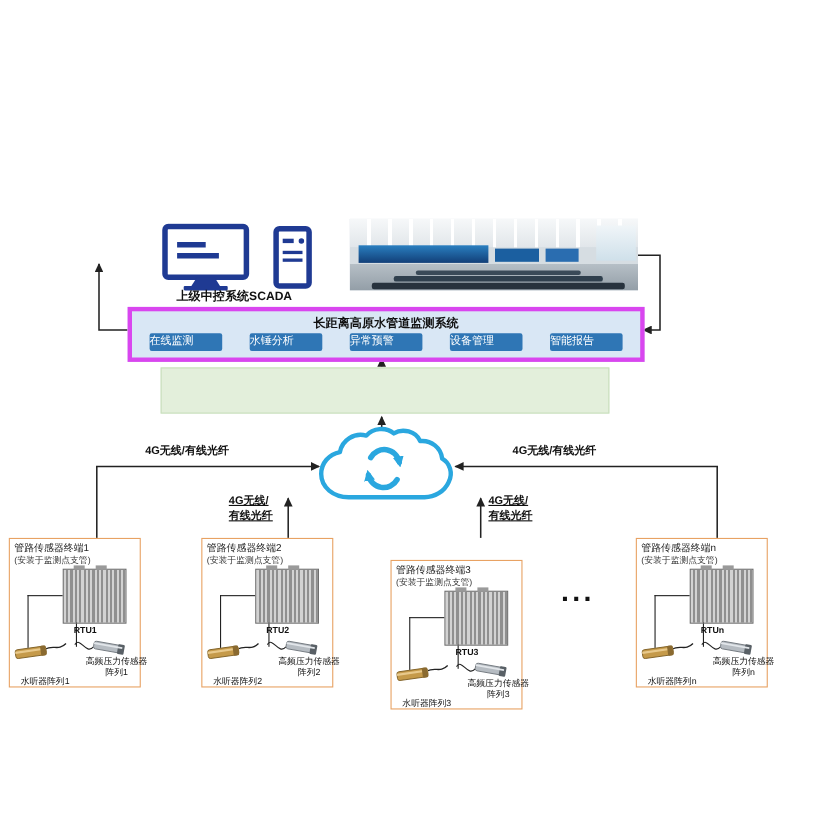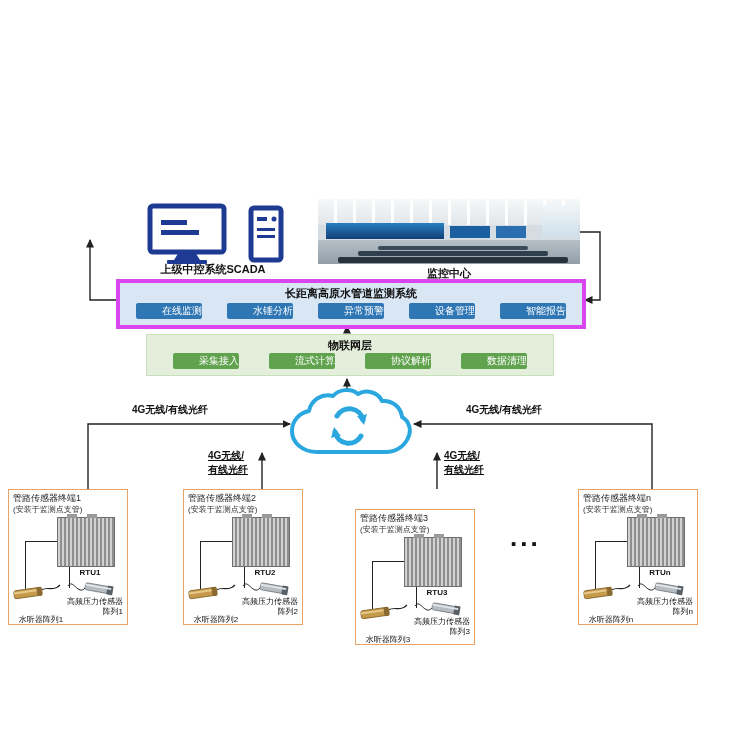--- a/index.html
+++ b/index.html
@@ -31,21 +31,21 @@
   
   .sys-box{position:absolute;left:116px;top:279px;width:462px;height:42px;
            background:#d9e7f5;border:4px solid #d946ef;}
   .iot-box{position:absolute;left:146px;top:334px;width:406px;height:40px;
            background:#e3efdb;border:1px solid #c8dfbc;}
   .box-title{position:absolute;left:0;top:3px;width:100%;text-align:center;
              font-size:11px;font-weight:bold;color:#111;}
   .btn-row{position:absolute;display:flex;justify-content:space-between;}
   .sys-row{left:16px;right:16px;top:20px;}
   .iot-row{left:26px;right:26px;top:18px;}
-  .btn{width:66px;height:16px;line-height:16px;text-align:right;color:#fff;
+  .btn{width:66px;height:16px;line-height:16px;text-align:left;color:#fff;
        font-size:10px;border-radius:2px;}
   .sys-row .btn{background:#2f76b5;}
   .iot-row .btn{background:#61a24e;}
 
   
   .cloud{position:absolute;left:287px;top:386px;}
 
   
   .link-label{position:absolute;font-size:10px;font-weight:bold;color:#111;}
   .lbl-left{left:132px;top:403px;}
@@ -62,26 +62,26 @@
   .t-title{margin:3px 0 0 4px;font-size:9px;font-weight:normal;line-height:1.25;color:#222;}
   .t-sub{margin:0 0 0 4px;font-size:8px;color:#333;}
   .t-line{position:absolute;background:#222;}
   .t-lh{left:16px;top:51px;width:32px;height:1px;}
   .t-lv1{left:16px;top:51px;width:1px;height:48px;}
   .t-lv2{left:60px;top:75px;width:1px;height:23px;}
   .t-rtu{position:absolute;left:48px;top:27px;width:56px;height:48px;border:1px solid #6e6e6e;
          background:repeating-linear-gradient(90deg,#d2d2d2 0 2px,#8f8f8f 2px 4px);}
   .t-rtu::before{content:"";position:absolute;top:-4px;left:9px;width:10px;height:4px;
                  background:#9a9a9a;box-shadow:20px 0 #9a9a9a;}
-  .t-rtu-label{position:absolute;left:58px;top:78px;width:46px;text-align:center;
+  .t-rtu-label{position:absolute;left:58px;top:78px;width:46px;
                font-size:8px;font-weight:bold;}
   .t-hydro{position:absolute;left:2px;top:88px;}
   .t-press{position:absolute;left:56px;top:86px;}
   .t-hydro-label{position:absolute;left:0;top:124px;width:64px;text-align:center;font-size:8px;}
-  .t-press-label{position:absolute;left:58px;top:107px;width:56px;text-align:right;
+  .t-press-label{position:absolute;left:69px;top:107px;width:56px;text-align:center;
                  font-size:8px;line-height:1.25;}
 </style>
 </head>
 <body>
 
 <div class="canvas">
 
   <svg class="connectors" width="750" height="750" viewBox="0 0 750 750">
     <defs>
       <marker id="ah" markerWidth="9" markerHeight="8" refX="7.5" refY="4" orient="auto" markerUnits="userSpaceOnUse">
@@ -121,41 +121,33 @@
     <div class="ph ph-wall"></div>
     <div class="ph ph-screen-main"></div>
     <div class="ph ph-screen-2"></div>
     <div class="ph ph-screen-3"></div>
     <div class="ph ph-window"></div>
     <div class="ph ph-floor"></div>
     <div class="ph ph-desk1"></div>
     <div class="ph ph-desk2"></div>
     <div class="ph ph-desk3"></div>
   </div>
-  <div class="photo-label">监控中心</div>
 
   <div class="sys-box">
     <div class="box-title">长距离高原水管道监测系统</div>
     <div class="btn-row sys-row">
       <span class="btn">在线监测</span>
       <span class="btn">水锤分析</span>
       <span class="btn">异常预警</span>
       <span class="btn">设备管理</span>
       <span class="btn">智能报告</span>
     </div>
   </div>
 
   <div class="iot-box">
-    <div class="box-title">物联网层</div>
-    <div class="btn-row iot-row">
-      <span class="btn">采集接入</span>
-      <span class="btn">流式计算</span>
-      <span class="btn">协议解析</span>
-      <span class="btn">数据清理</span>
-    </div>
   </div>
 
   <svg class="cloud" width="126" height="72" viewBox="0 0 126 72">
     <defs>
       <marker id="bh" markerWidth="10" markerHeight="10" refX="5" refY="5" orient="auto" markerUnits="userSpaceOnUse">
         <path d="M0 0 L10 5 L0 10 Z" fill="#2aa7df"></path>
       </marker>
     </defs>
     <path d="M30 66 C 16 66 5 57 5 45 C 5 35 12 27 22 25 C 24 14 35 7 46 10
              C 52 3 64 2 71 8 C 79 3 91 6 95 15 C 105 14 114 21 115 31

